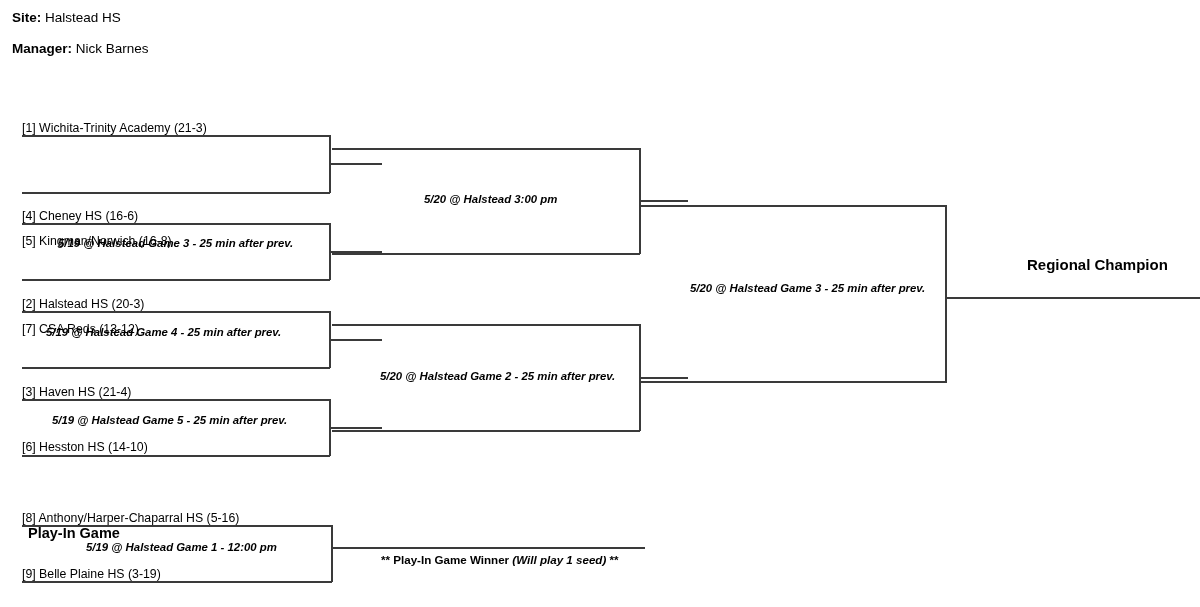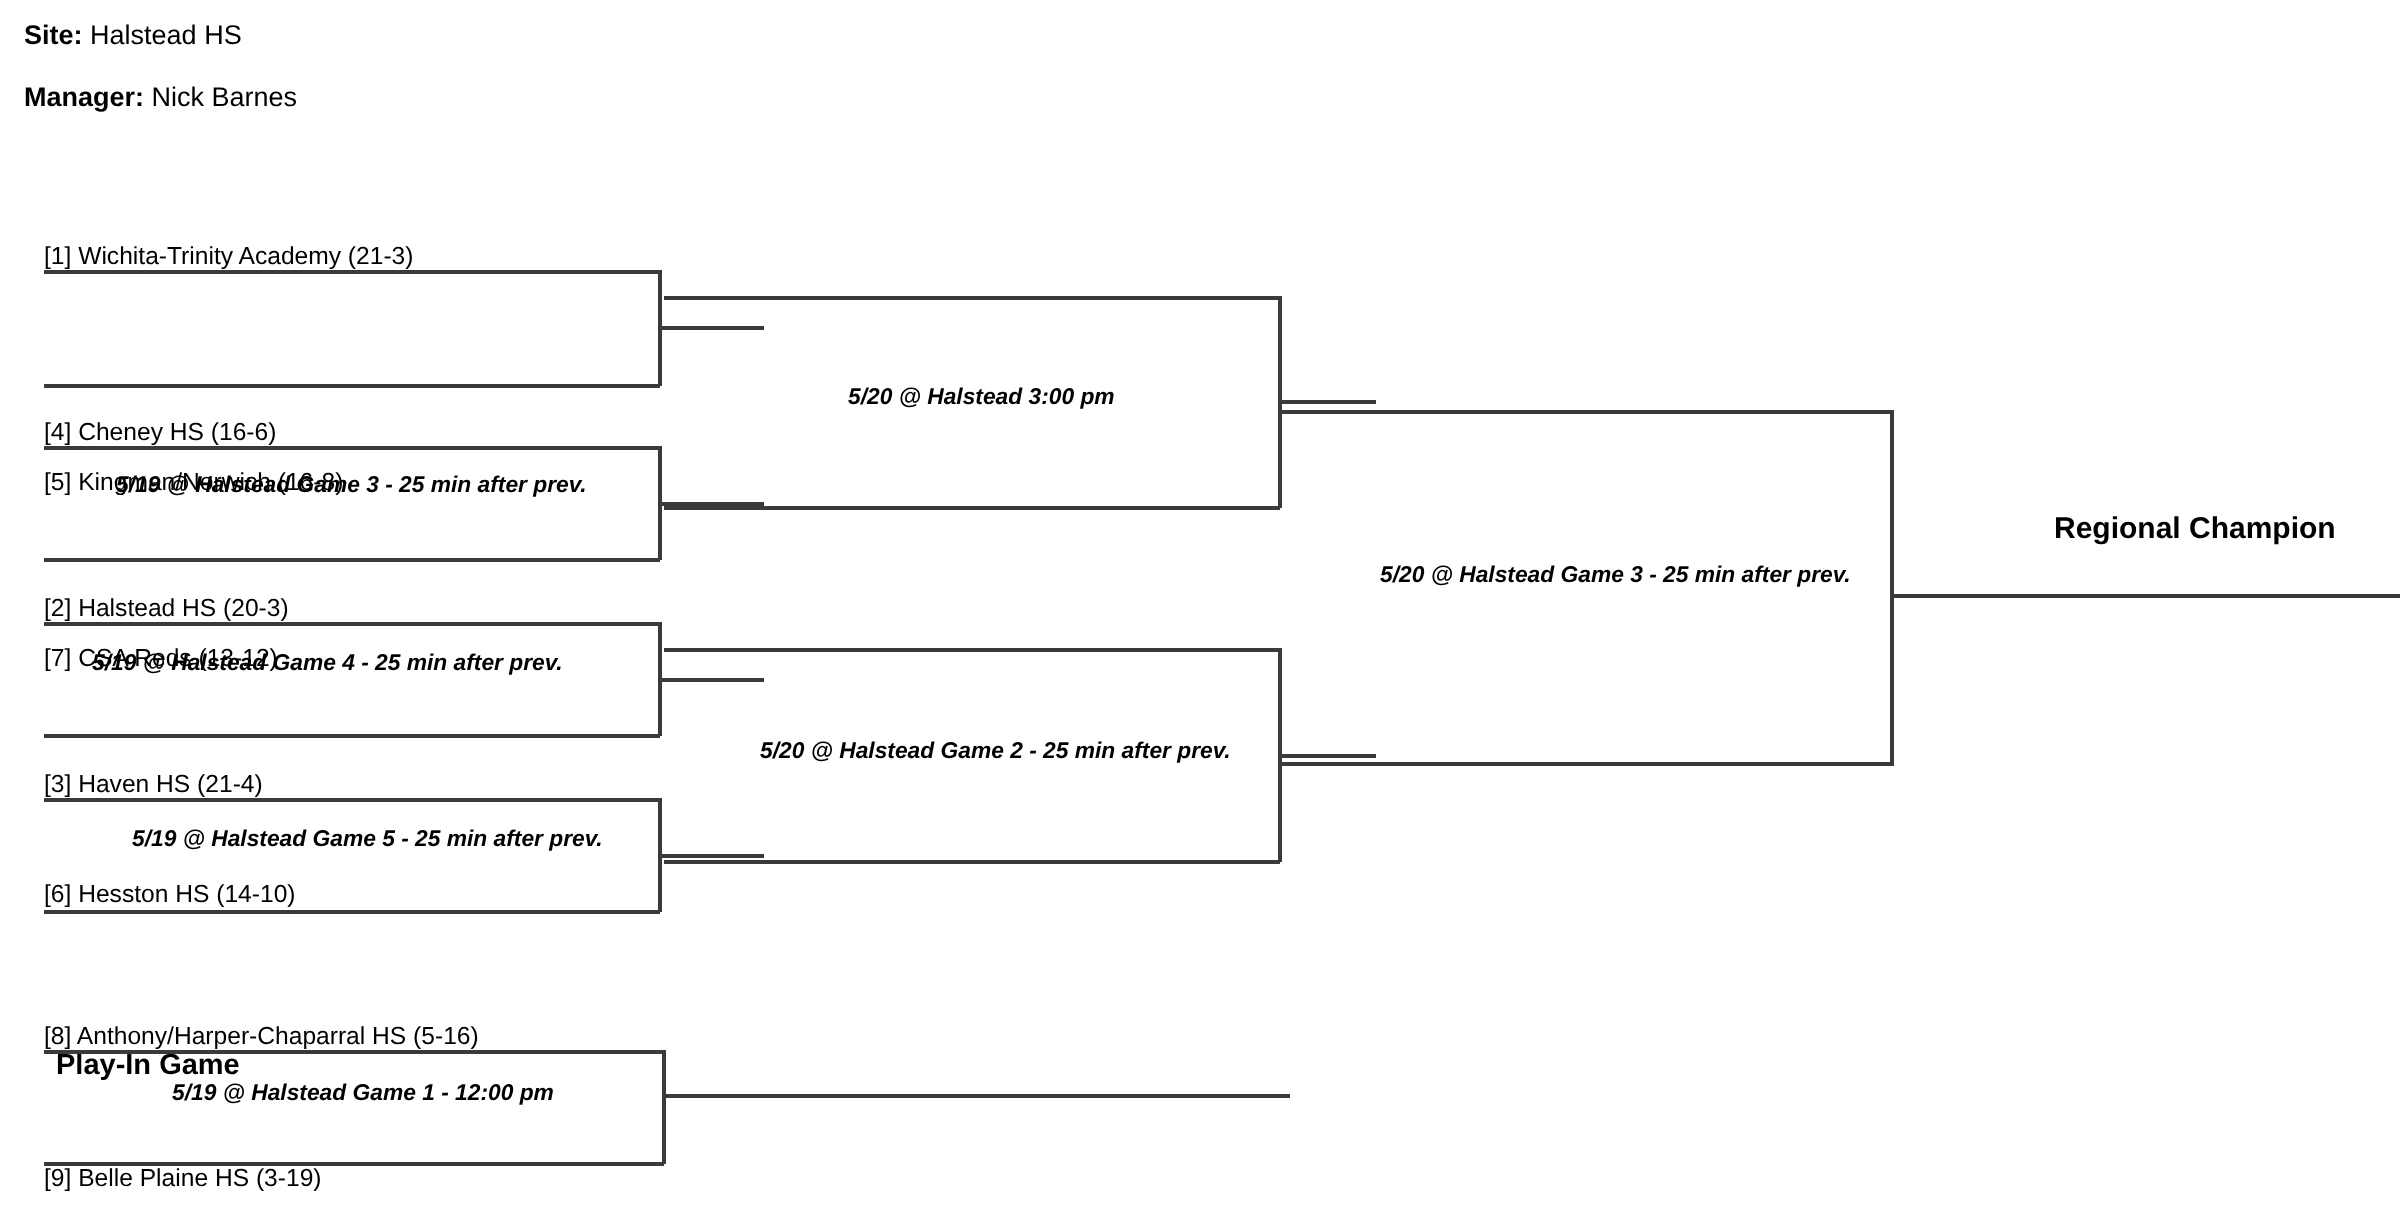--- a/index.html
+++ b/index.html
@@ -120,21 +120,21 @@
   <div class="vline" style="left:329px; top:311px; height:57px;"></div>
   <div class="hline" style="left:22px; top:367px; width:308px;"></div>
   <div class="team" style="left:22px; top:322px;">[7] CSA Reds  (13-12)</div>
   <div class="game-note" style="left:46px; top:325px;">5/19 @ Halstead Game 4 - 25 min after prev.</div>
 
   <div class="team" style="left:22px; top:385px;">[3] Haven HS   (21-4)</div>
   <div class="hline" style="left:22px; top:399px; width:308px;"></div>
   <div class="vline" style="left:329px; top:399px; height:57px;"></div>
   <div class="hline" style="left:22px; top:455px; width:308px;"></div>
   <div class="team" style="left:22px; top:440px;">[6] Hesston HS  (14-10)</div>
-  <div class="game-note" style="left:66px; top:413px;">5/19 @ Halstead Game 5 - 25 min after prev.</div>
+  <div class="game-note" style="left:52px; top:413px;">5/19 @ Halstead Game 5 - 25 min after prev.</div>
 
   <div class="hline" style="left:330px; top:163px; width:52px;"></div>
   <div class="hline" style="left:330px; top:251px; width:52px;"></div>
   <div class="hline" style="left:330px; top:339px; width:52px;"></div>
   <div class="hline" style="left:330px; top:427px; width:52px;"></div>
 
   <div class="hline" style="left:332px; top:148px; width:308px;"></div>
   <div class="vline" style="left:639px; top:148px; height:106px;"></div>
   <div class="hline" style="left:332px; top:253px; width:308px;"></div>
   <div class="game-note" style="left:424px; top:192px;">5/20 @ Halstead 3:00 pm</div>
@@ -154,18 +154,21 @@
 
   <div class="hline" style="left:946px; top:297px; width:254px;"></div>
   <div class="champion-label" style="left:1027px; top:256px;">Regional Champion</div>
 
   <div class="section-title" style="left:28px; top:481px;">Play-In Game</div>
 
   <div class="team" style="left:22px; top:511px;">[8] Anthony/Harper-Chaparral HS   (5-16)</div>
   <div class="hline" style="left:22px; top:525px; width:310px;"></div>
   <div class="vline" style="left:331px; top:525px; height:57px;"></div>
   <div class="hline" style="left:22px; top:581px; width:310px;"></div>
-  <div class="team" style="left:22px; top:567px;margin-top:15px;">[9] Belle Plaine HS   (3-19)</div>
+  <div class="team" style="left:22px; top:567px;">[9] Belle Plaine HS   (3-19)</div>
   <div class="game-note" style="left:86px; top:540px;">5/19 @ Halstead Game 1 - 12:00 pm</div>
 
   <div class="hline" style="left:332px; top:547px; width:313px;"></div>
+  <div class="winner-note" style="left:381px; top:553px;">
+    <span>** Play-In Game Winner </span><span class="paren">(Will play 1 seed)</span><span> **</span>
+  </div>
 
 </div>
 
 </body></html>

